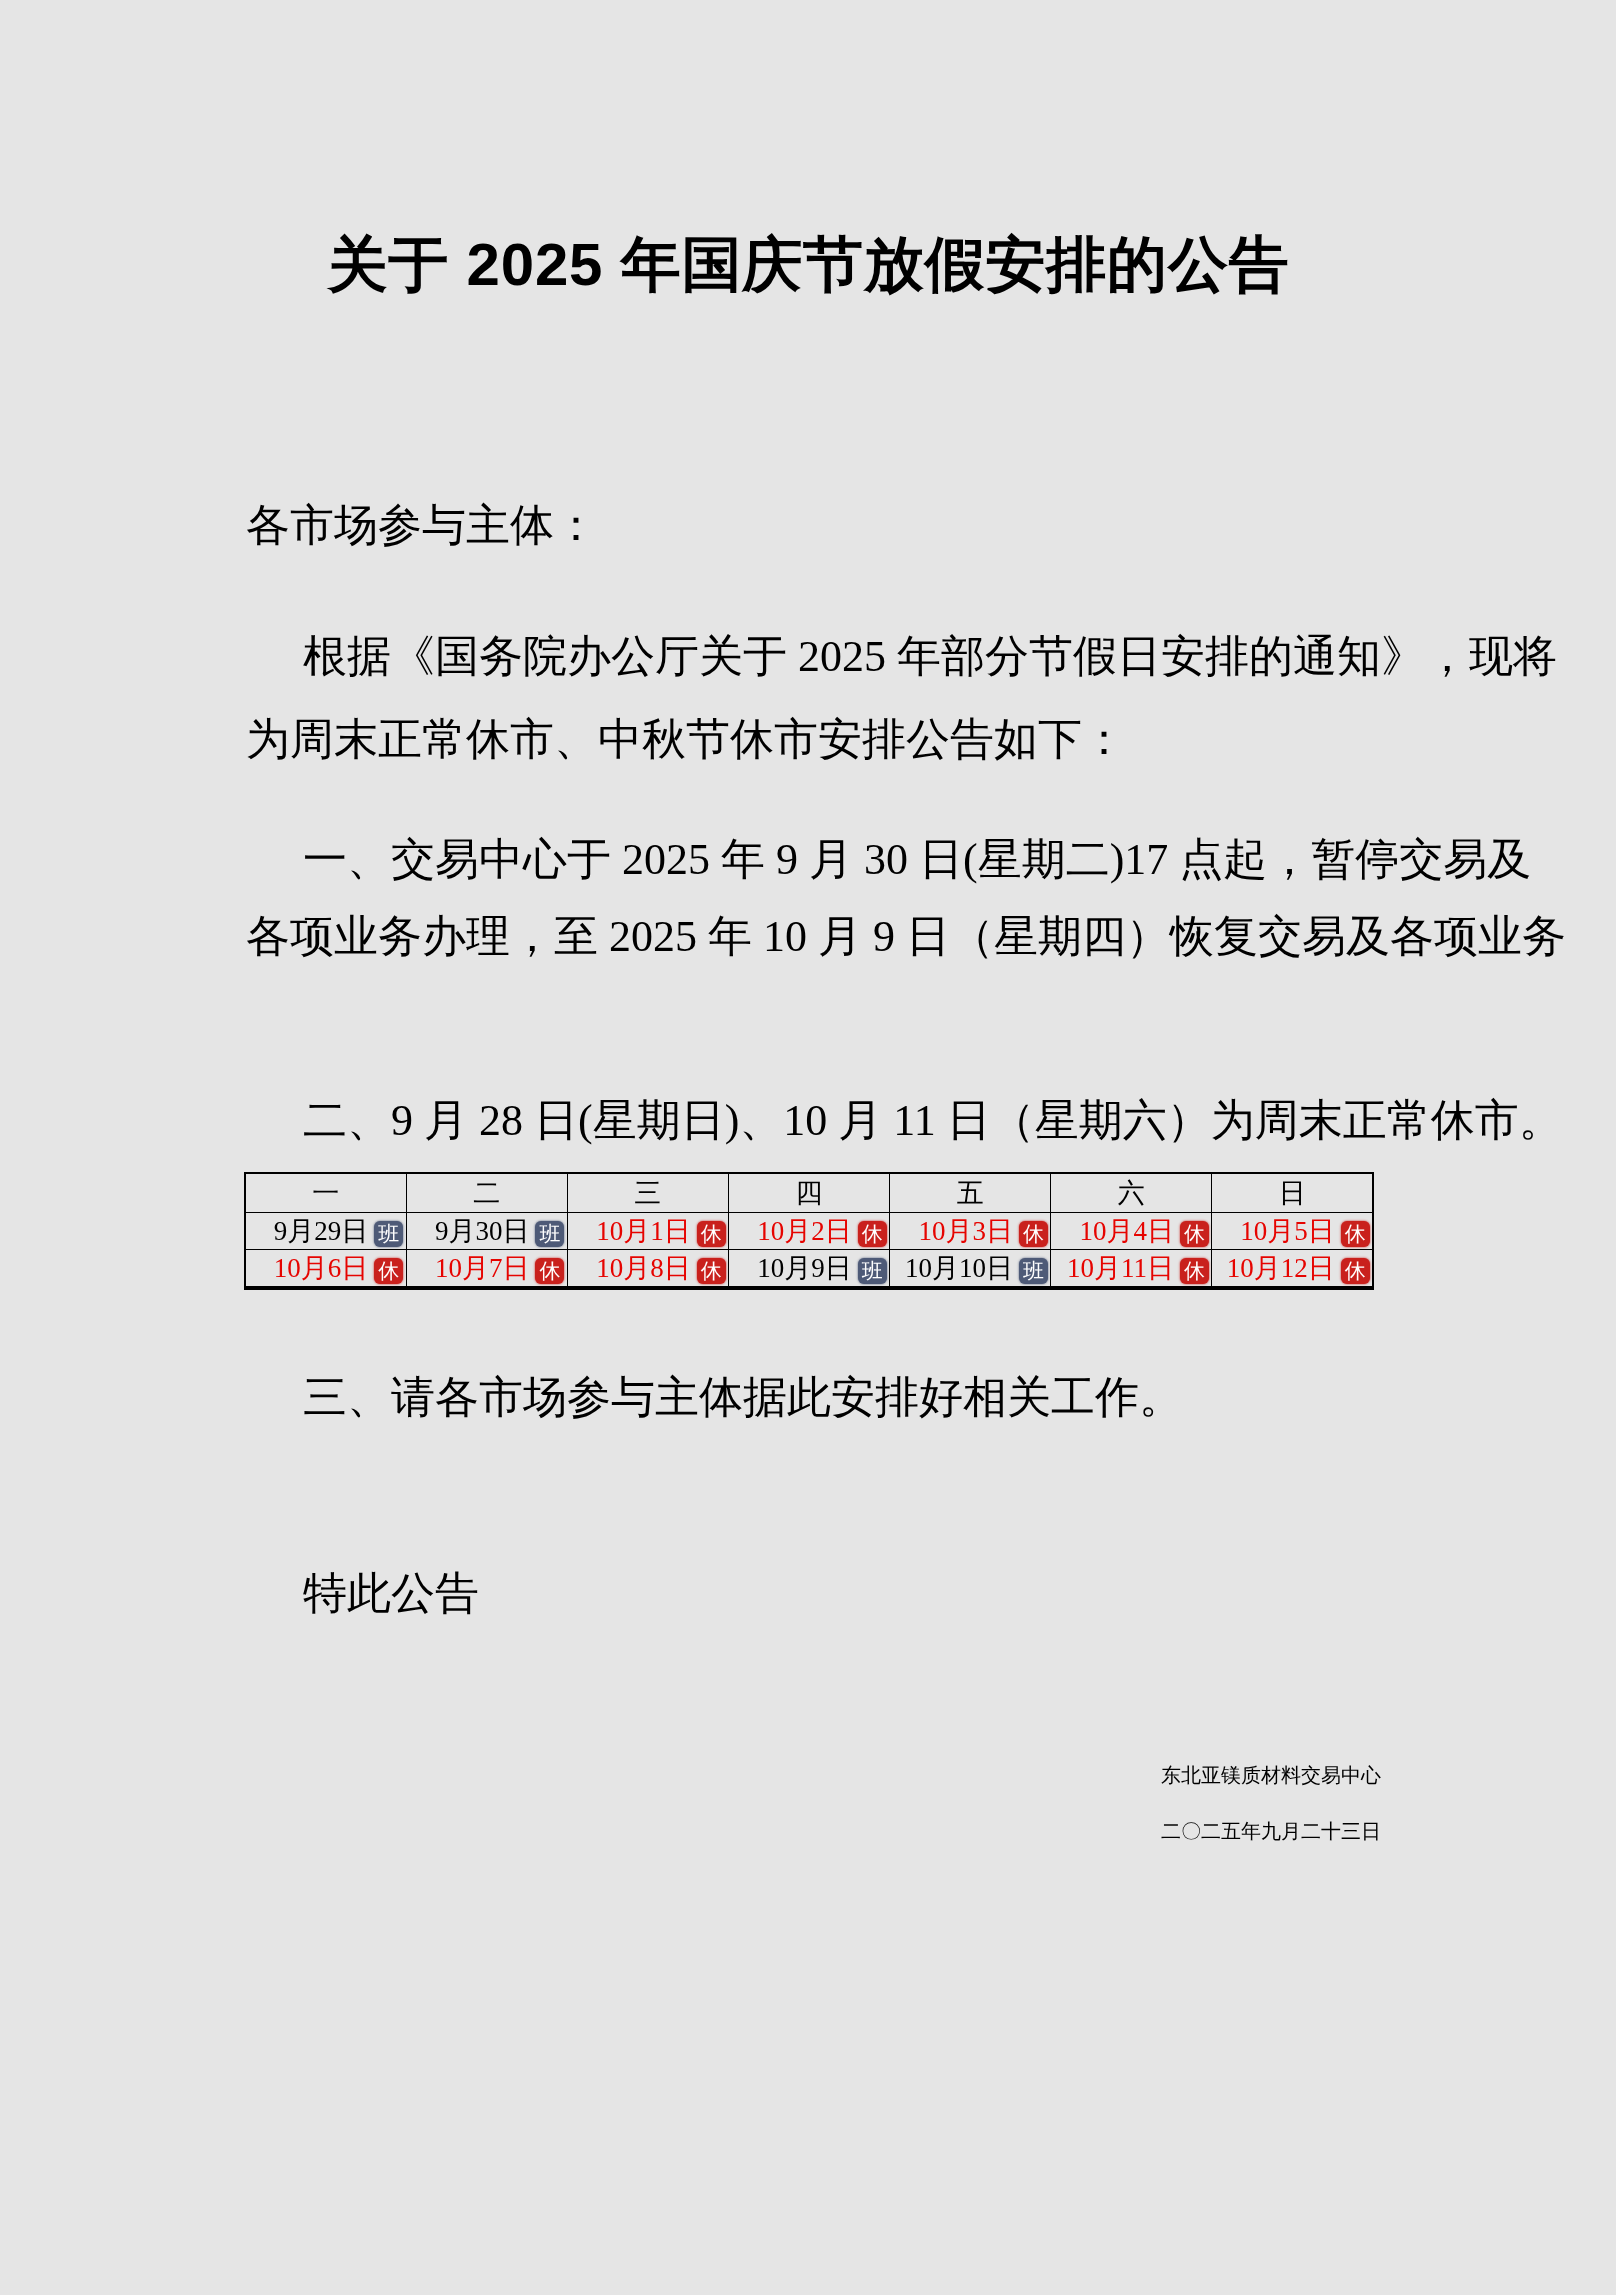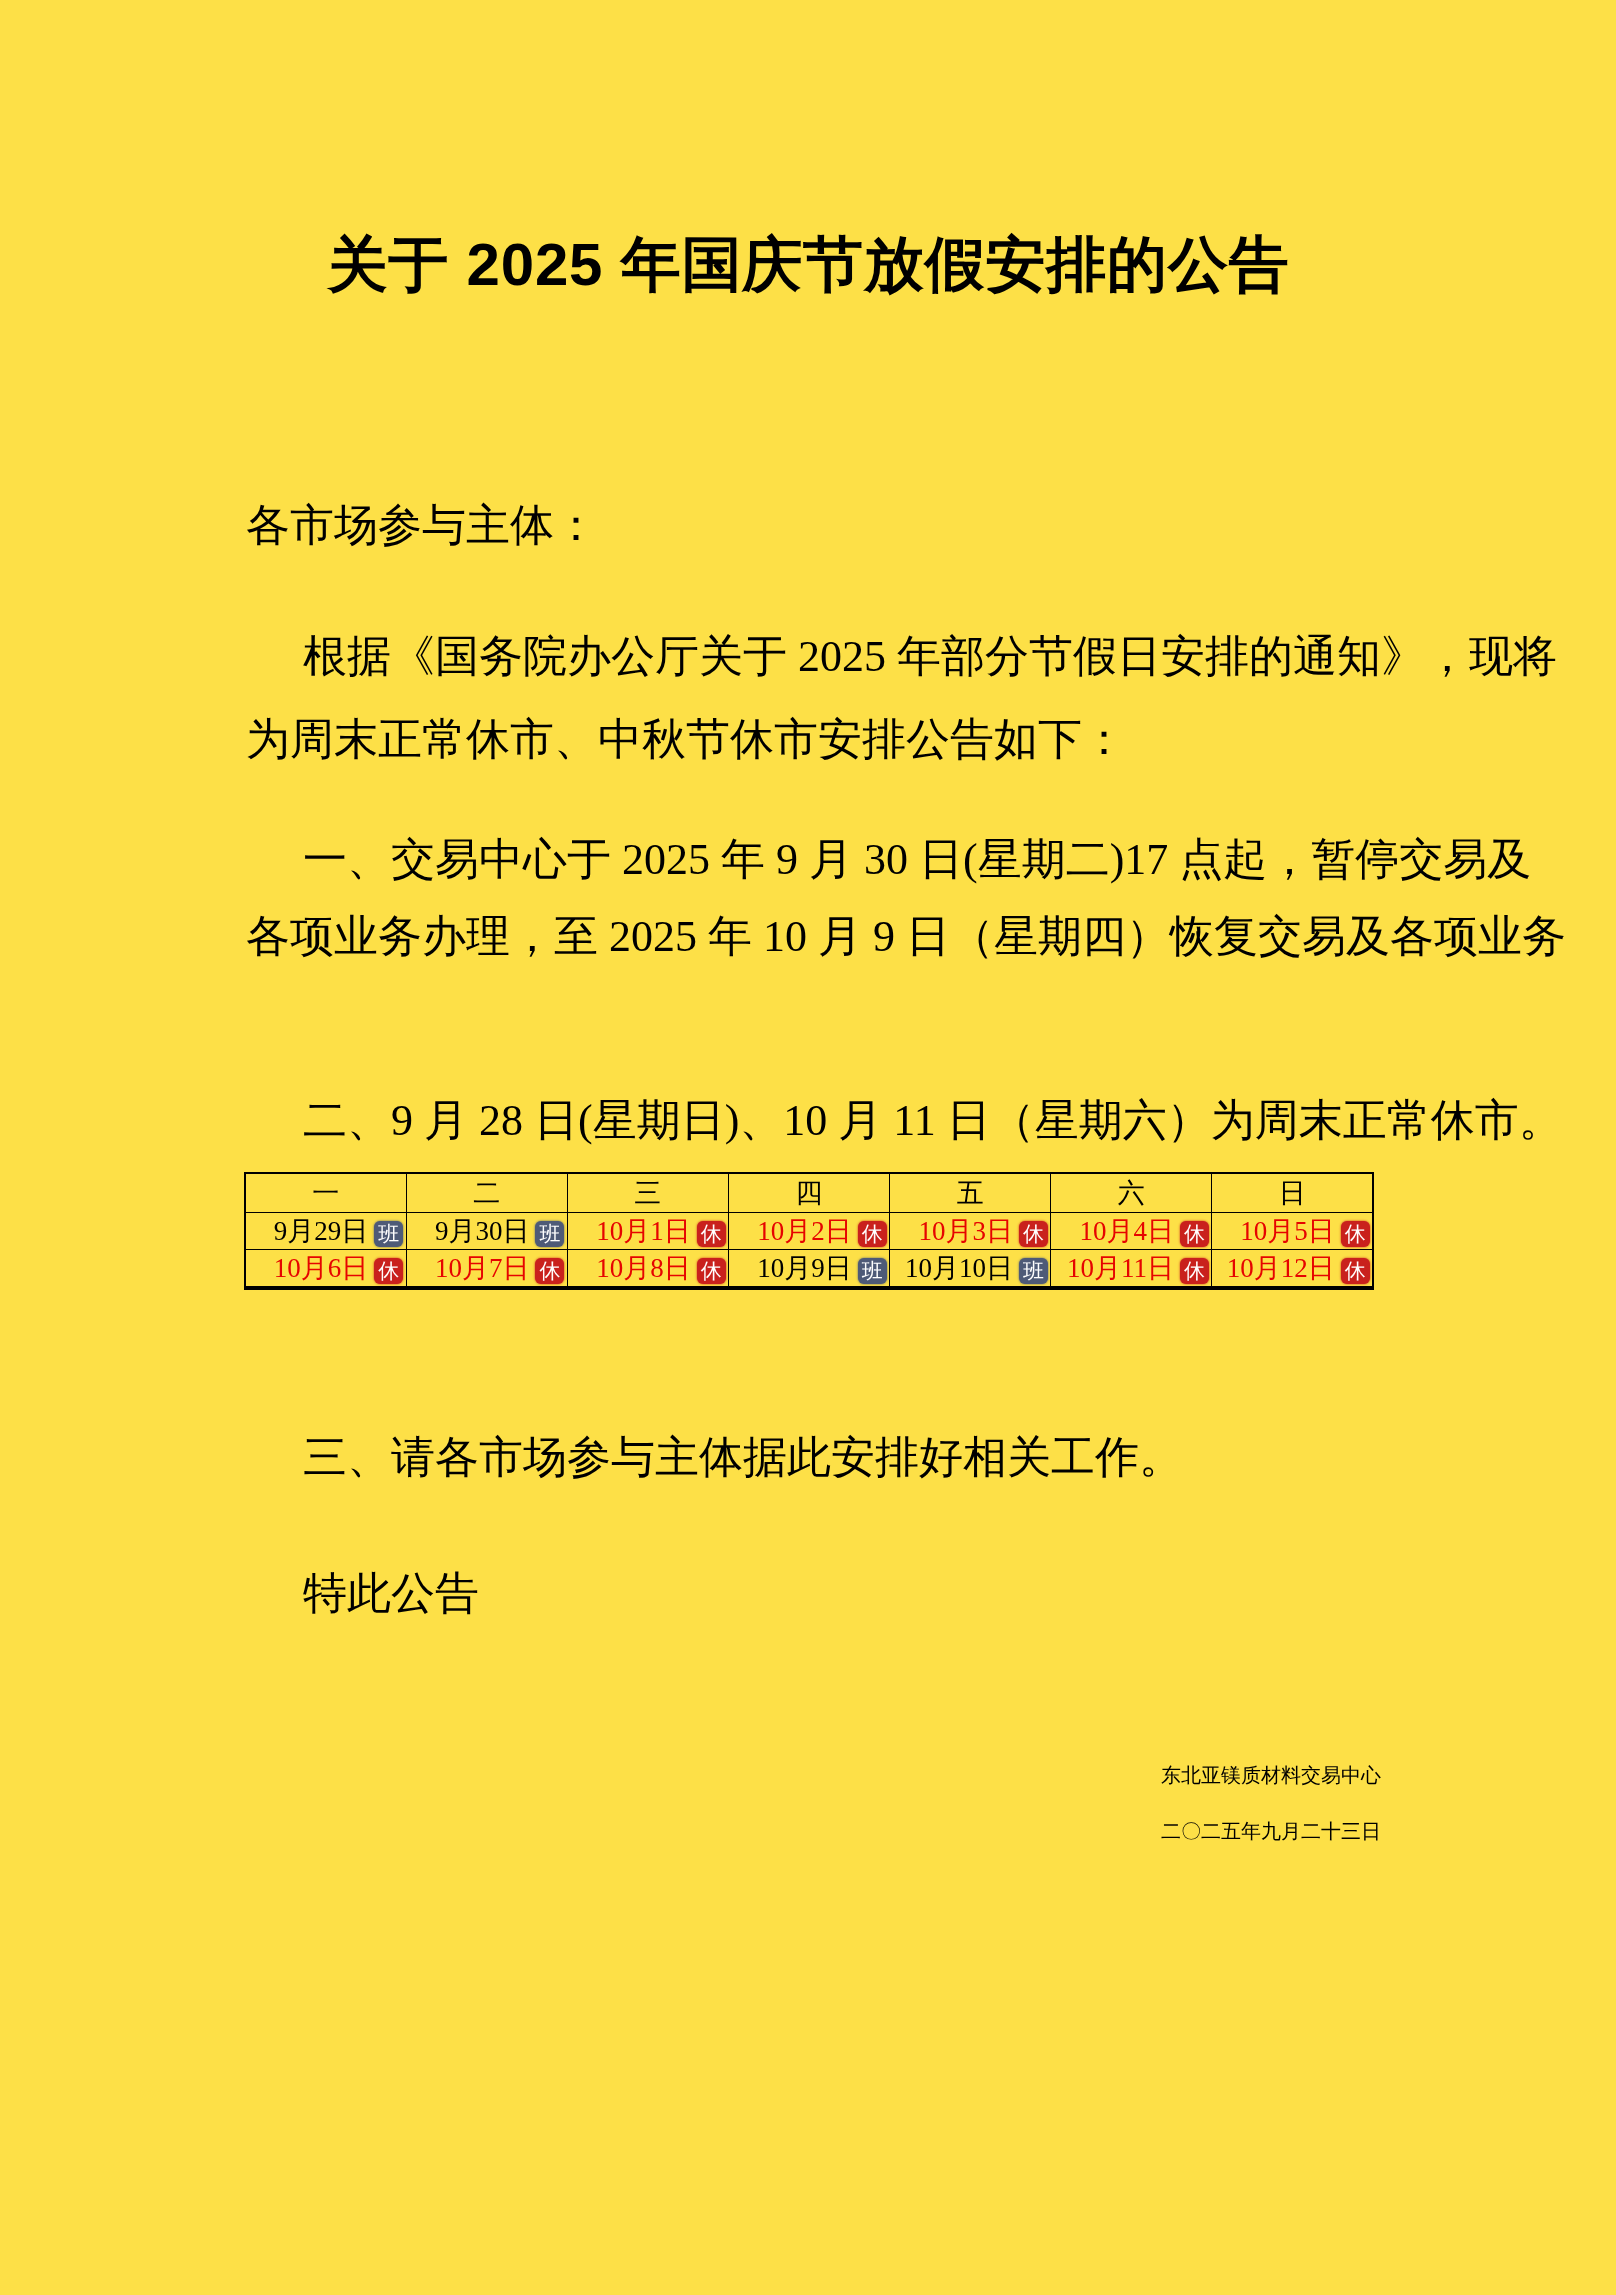--- a/index.html
+++ b/index.html
@@ -1,20 +1,20 @@
 <!DOCTYPE html>
 <html style="--badge-work-bg: #4e5a77; --badge-rest-bg: #c9211d; --rest-date-text: #e60400; --work-date-text: #000000; --table-border: #000000;font-size:12px"><head>
 <meta charset="utf-8">
 <style>
   html,body { margin:0; padding:0; background:#888; }
   .page {
     position:relative;
     width:1617px; height:2295px;
     margin:0 auto;
-    background:#fde047;
+    background:#e5e5e5;
     font-family:"Liberation Serif","DejaVu Serif",serif;
     color:#000;
     overflow:hidden;
   }
   .title {
     position:absolute; top:190px; left:0; width:1617px;
     text-align:center;
     font-family:"Liberation Sans","DejaVu Sans",sans-serif;
     font-weight:bold;
     font-size:60px; line-height:1.15;
@@ -29,21 +29,21 @@
   }
   .indent { padding-left:57px; }
   .just { text-align:justify; text-align-last:justify; }
   .y-salutation { top:456px; }
   .y-intro1 { top:587px; }
   .y-intro2 { top:670px; }
   .y-item1a { top:790px; }
   .y-item1b { top:875px;margin-top:36px; }
   .y-item1c { top:959px; }
   .y-item2  { top:1051px; }
-  .y-item3  { top:1388px; }
+  .y-item3  { top:1328px; }
   .y-closing{ top:1524px; }
 
   table.calendar {
     position:absolute; top:1172px; left:244px;
     width:1130px;
     border-collapse:collapse;
     table-layout:fixed;
     border-top:2.3px solid var(--table-border,#000);
     border-bottom:4.5px solid var(--table-border,#000);
     border-left:2.3px solid var(--table-border,#000);

